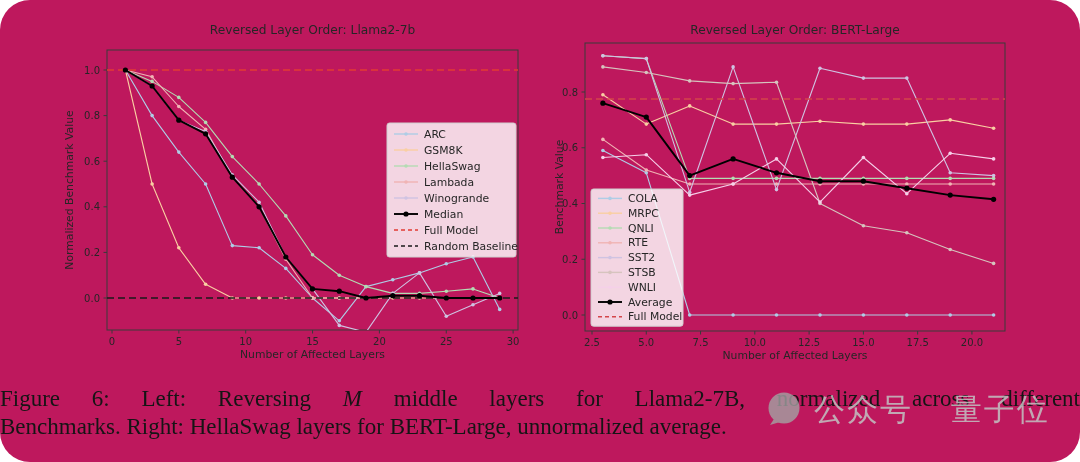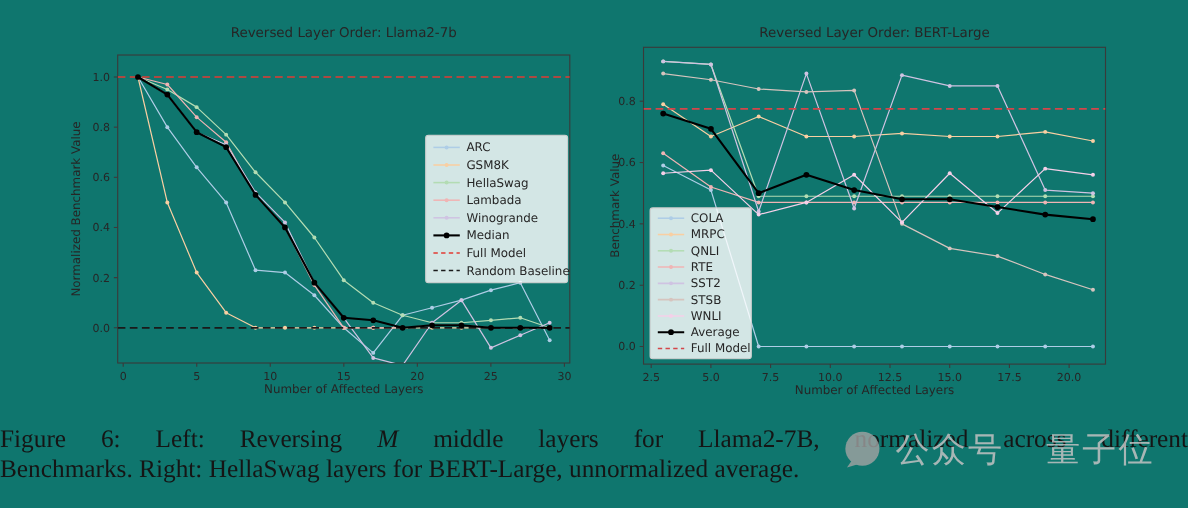--- a/index.html
+++ b/index.html
@@ -1,18 +1,18 @@
 <!DOCTYPE html>
 <html><head>
 <meta charset="utf-8">
 <style>
   html,body{margin:0;padding:0;background:#ffffff;}
   .page{
-    position:relative;width:1080px;height:462px;background:#0f766e;
-    font-family:"DejaVu Sans",sans-serif;overflow:hidden;
+    position:relative;width:1080px;height:462px;background:#be185d;
+    font-family:"DejaVu Sans",sans-serif;overflow:hidden;border-radius:30px;
   }
   svg.chart{position:absolute;top:0;}
   #chart-left{left:0;}
   #chart-right{left:540px;}
   .caption{
     position:absolute;left:0;top:385px;width:1080px;
     font-family:"Liberation Serif",serif;font-size:23px;line-height:28px;
     color:#151515;z-index:1;
   }
   .cap-just{text-align:justify;text-align-last:justify;}

